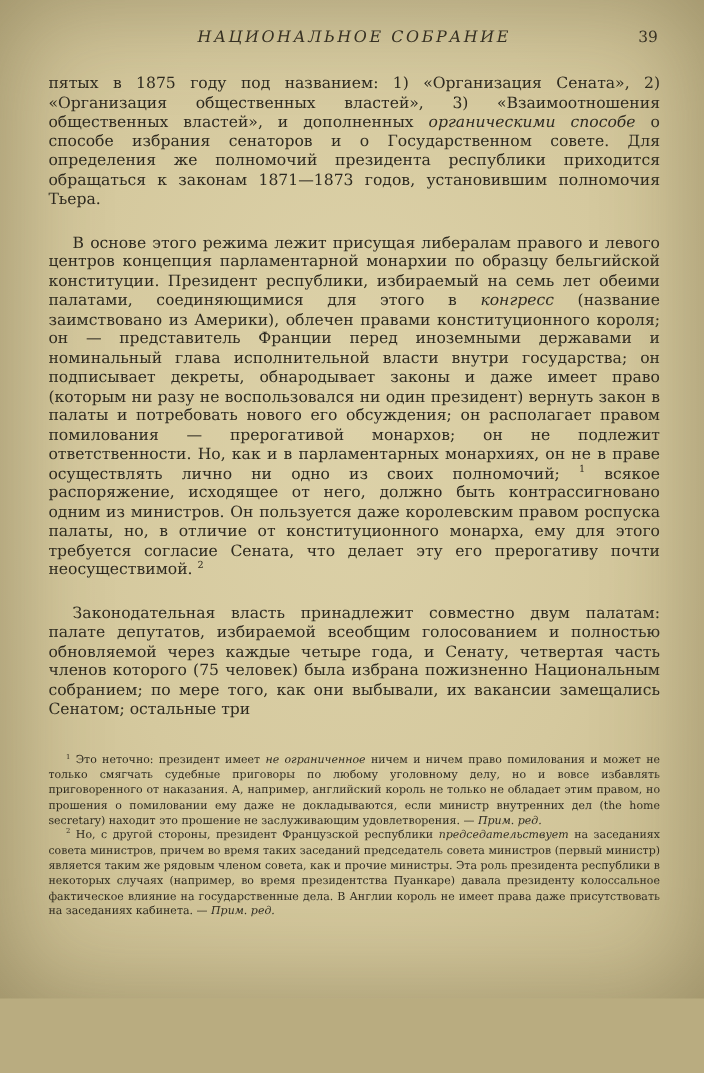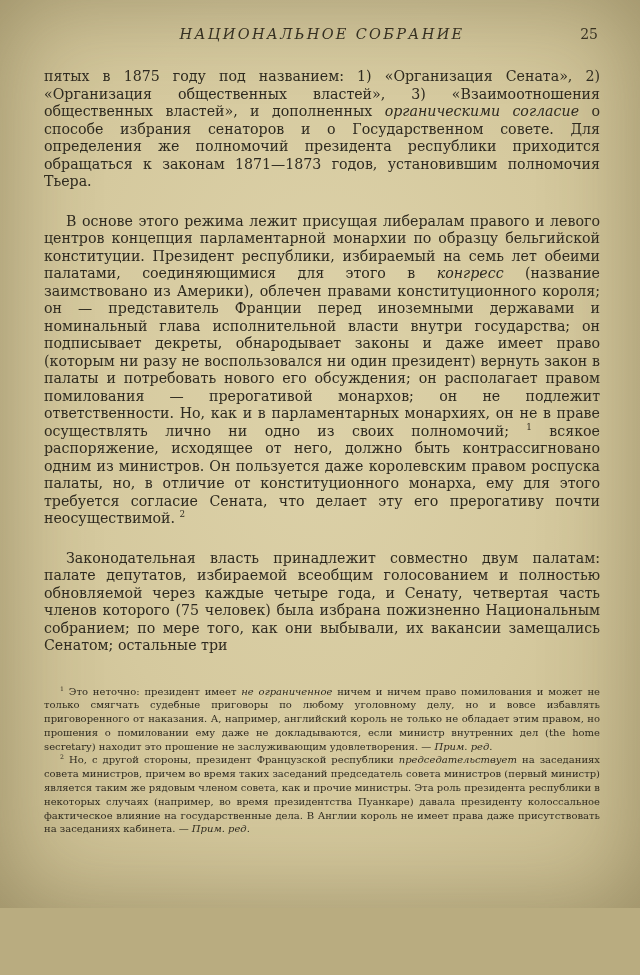--- a/index.html
+++ b/index.html
@@ -77,25 +77,25 @@
     text-indent: 16px;
   }
 </style>
 </head>
 <body>
 
 <div class="page">
 
   <div class="header">
     <span class="running-title">НАЦИОНАЛЬНОЕ СОБРАНИЕ</span>
-    <span class="page-number">25</span>
+    <span class="page-number">39</span>
   </div>
 
   <div class="body-text">
-    <p class="para">пятых в 1875 году под названием: 1) «Организация Сената», 2) «Организация общественных властей», 3) «Взаимоотношения общественных властей», и дополненных <i>органическими согласие</i> о способе избрания сенаторов и о Государственном совете. Для определения же полномочий президента республики приходится обращаться к законам 1871—1873 годов, установившим полномочия Тьера.</p>
+    <p class="para">пятых в 1875 году под названием: 1) «Организация Сената», 2) «Организация общественных властей», 3) «Взаимоотношения общественных властей», и дополненных <i>органическими способе</i> о способе избрания сенаторов и о Государственном совете. Для определения же полномочий президента республики приходится обращаться к законам 1871—1873 годов, установившим полномочия Тьера.</p>
     <p class="para indent">В основе этого режима лежит присущая либералам правого и левого центров концепция парламентарной монархии по образцу бельгийской конституции. Президент республики, избираемый на семь лет обеими палатами, соединяющимися для этого в <i>конгресс</i> (название заимствовано из Америки), облечен правами конституционного короля; он — представитель Франции перед иноземными державами и номинальный глава исполнительной власти внутри государства; он подписывает декреты, обнародывает законы и даже имеет право (которым ни разу не воспользовался ни один президент) вернуть закон в палаты и потребовать нового его обсуждения; он располагает правом помилования — прерогативой монархов; он не подлежит ответственности. Но, как и в парламентарных монархиях, он не в праве осуществлять лично ни одно из своих полномочий; <sup>1</sup> всякое распоряжение, исходящее от него, должно быть контрассигновано одним из министров. Он пользуется даже королевским правом роспуска палаты, но, в отличие от конституционного монарха, ему для этого требуется согласие Сената, что делает эту его прерогативу почти неосуществимой. <sup>2</sup></p>
     <p class="para indent">Законодательная власть принадлежит совместно двум палатам: палате депутатов, избираемой всеобщим голосованием и полностью обновляемой через каждые четыре года, и Сенату, четвертая часть членов которого (75 человек) была избрана пожизненно Национальным собранием; по мере того, как они выбывали, их вакансии замещались Сенатом; остальные три</p>
   </div>
 
   <div class="footnotes">
     <p class="fn"><sup>1</sup> Это неточно: президент имеет <i>не ограниченное</i> ничем и ничем право помилования и может не только смягчать судебные приговоры по любому уголовному делу, но и вовсе избавлять приговоренного от наказания. А, например, английский король не только не обладает этим правом, но прошения о помиловании ему даже не докладываются, если министр внутренних дел (the home secretary) находит это прошение не заслуживающим удовлетворения. — <i>Прим. ред.</i></p>
     <p class="fn"><sup>2</sup> Но, с другой стороны, президент Французской республики <i>председательствует</i> на заседаниях совета министров, причем во время таких заседаний председатель совета министров (первый министр) является таким же рядовым членом совета, как и прочие министры. Эта роль президента республики в некоторых случаях (например, во время президентства Пуанкаре) давала президенту колоссальное фактическое влияние на государственные дела. В Англии король не имеет права даже присутствовать на заседаниях кабинета. — <i>Прим. ред.</i></p>
   </div>
 
 </div>

